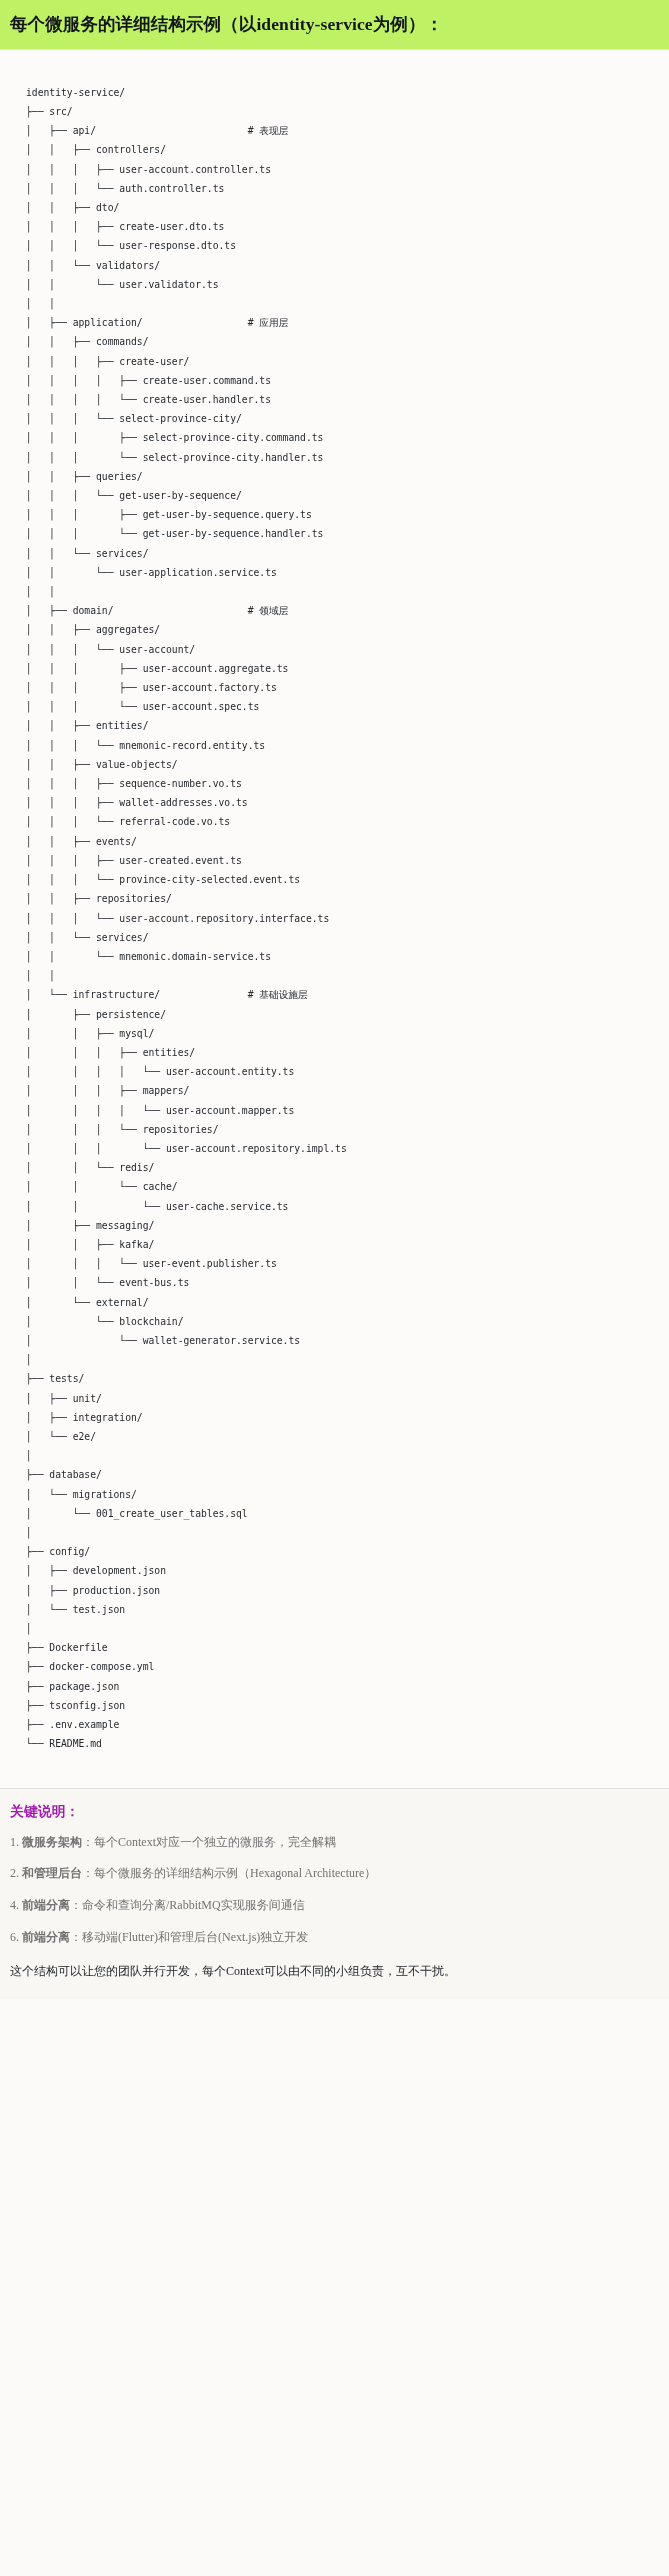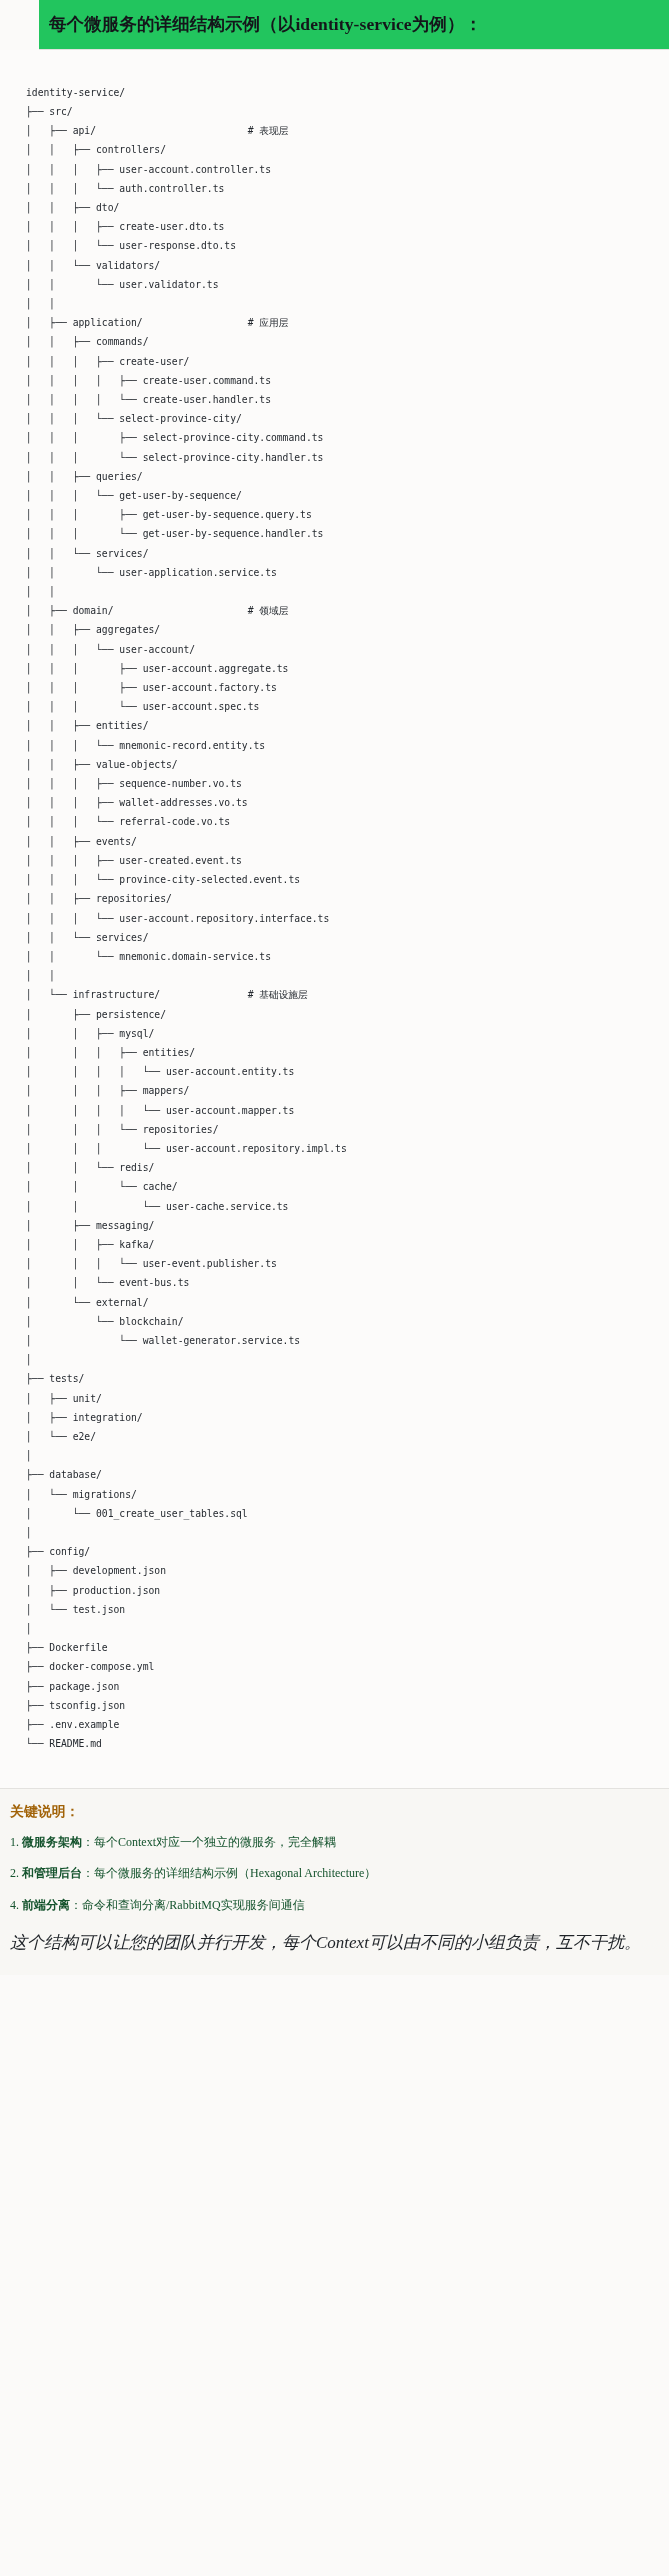--- a/index.html
+++ b/index.html
@@ -10,25 +10,24 @@
   }
   body {
     width: 669px;
     font-family: "Liberation Serif", "DejaVu Serif", serif;
     color: #1f2328;
     -webkit-font-smoothing: antialiased;
   }
 
   
   .page-header {
-    background: #22c55e;
+    background: #bef264;
     padding: 13.8px 10px 13.8px 10px;
     border-bottom: 0.6px solid #e3e2df;
     box-sizing: border-box;
-    margin-left: 39px;
   }
   .page-title {
     font-family: "Liberation Serif", "DejaVu Serif", serif;
     font-weight: bold;
     font-size: 17.5px;
     line-height: 1.25;
     letter-spacing: 0.1px;
     margin: 0;
     color: #14161a;
   }
@@ -54,47 +53,46 @@
   
   .notes-block {
     background: #f8f7f4;
     padding: 13.8px 10px 19px 10px;
     box-sizing: border-box;
   }
   .notes-title {
     font-weight: bold;
     font-size: 13.8px;
     margin: 0 0 11.3px 0;
-    color: #a16207;
+    color: #a21caf;
     letter-spacing: 0.1px;
   }
   .note-item {
     font-size: 12px;
     line-height: 1.5;
     margin: 0 0 13.8px 0;
-    color: #14532d;
+    color: #737373;
   }
   .note-num {
     font-weight: normal;
   }
   .note-term {
     font-weight: bold;
   }
   .note-sep {
     font-weight: normal;
   }
   .note-desc {
     font-weight: normal;
   }
   .closing-line {
-    font-size: 17px;
+    font-size: 12px;
     line-height: 1.5;
     margin: 16.3px 0 0 0;
     color: #1f2328;
-    font-style: italic;
   }
 </style>
 </head>
 <body>
 
 <div class="page-header">
   <h1 class="page-title">每个微服务的详细结构示例（以identity-service为例）：</h1>
 </div>
 
 <div class="tree-block">
@@ -200,16 +198,20 @@
     <span class="note-term">和管理后台</span><span class="note-sep">：</span><span class="note-desc">每个微服务的详细结构示例（Hexagonal Architecture）</span>
   </p>
 
 
   <p class="note-item">
     <span class="note-num">4.</span>
     <span class="note-term">前端分离</span><span class="note-sep">：</span><span class="note-desc">命令和查询分离/RabbitMQ实现服务间通信</span>
   </p>
 
 
+  <p class="note-item">
+    <span class="note-num">6.</span>
+    <span class="note-term">前端分离</span><span class="note-sep">：</span><span class="note-desc">移动端(Flutter)和管理后台(Next.js)独立开发</span>
+  </p>
 
   <p class="closing-line">这个结构可以让您的团队并行开发，每个Context可以由不同的小组负责，互不干扰。</p>
 </div>
 
 
 </body></html>

